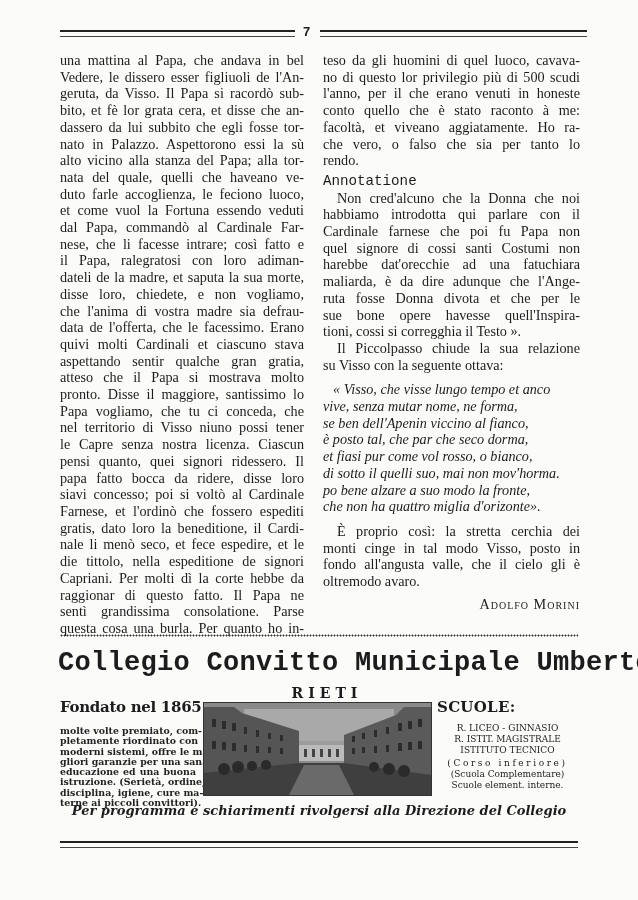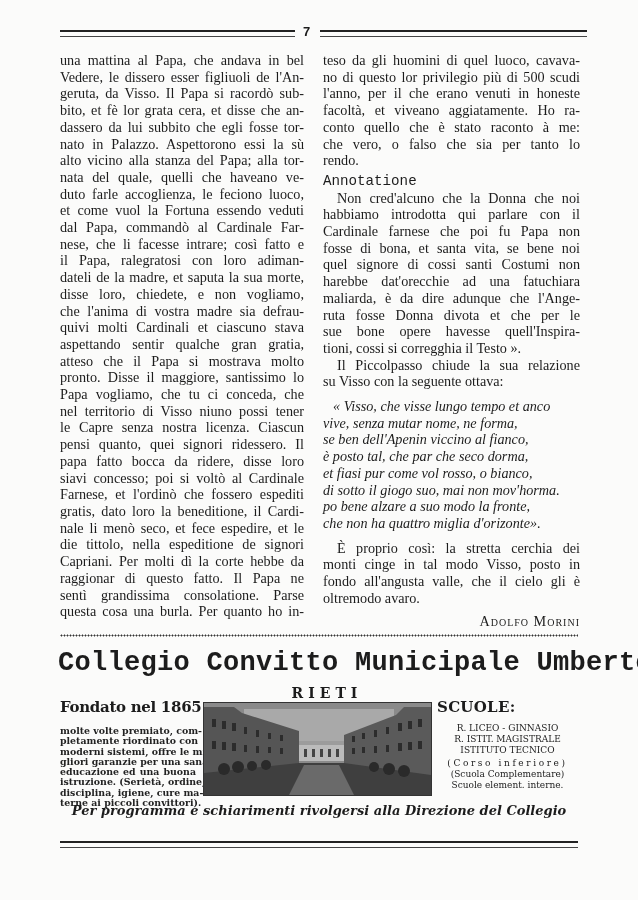--- a/index.html
+++ b/index.html
@@ -73,20 +73,21 @@
     <span class="line">alto vicino alla stanza del Papa; alla tor-</span>
     <span class="line">nata del quale, quelli che haveano ve-</span>
     <span class="line">duto farle accoglienza, le feciono luoco,</span>
     <span class="line">et come vuol la Fortuna essendo veduti</span>
     <span class="line">dal Papa, commandò al Cardinale Far-</span>
     <span class="line">nese, che li facesse intrare; così fatto e</span>
     <span class="line">il Papa, ralegratosi con loro adiman-</span>
     <span class="line">dateli de la madre, et saputa la sua morte,</span>
     <span class="line">disse loro, chiedete, e non vogliamo,</span>
     <span class="line">che l'anima di vostra madre sia defrau-</span>
+    <span class="line">data de l'offerta, che le facessimo. Erano</span>
     <span class="line">quivi molti Cardinali et ciascuno stava</span>
     <span class="line">aspettando sentir qualche gran gratia,</span>
     <span class="line">atteso che il Papa si mostrava molto</span>
     <span class="line">pronto. Disse il maggiore, santissimo lo</span>
     <span class="line">Papa vogliamo, che tu ci conceda, che</span>
     <span class="line">nel territorio di Visso niuno possi tener</span>
     <span class="line">le Capre senza nostra licenza. Ciascun</span>
     <span class="line">pensi quanto, quei signori ridessero. Il</span>
     <span class="line">papa fatto bocca da ridere, disse loro</span>
     <span class="line">siavi concesso; poi si voltò al Cardinale</span>
@@ -98,49 +99,48 @@
     <span class="line">raggionar di questo fatto. Il Papa ne</span>
     <span class="line">sentì grandissima consolatione. Parse</span>
     <span class="line">questa cosa una burla. Per quanto ho in-</span>
   </div>
 
 <div class="col right">
   <div id="intro">
       <span class="line">teso da gli huomini di quel luoco, cavava-</span>
       <span class="line">no di questo lor privilegio più di 500 scudi</span>
       <span class="line">l'anno, per il che erano venuti in honeste</span>
+      <span class="line">conto quello che è stato raconto à me:</span>
       <span class="line">facoltà, et viveano aggiatamente. Ho ra-</span>
-      <span class="line">conto quello che è stato raconto à me:</span>
       <span class="line">che vero, o falso che sia per tanto lo</span>
       <span class="line last">rendo.</span>
     </div>
   <div class="heading-center">Annotatione</div>
   <div id="annot">
       <span class="line" style="padding-left: 14px;">Non cred'alcuno che la Donna che noi</span>
       <span class="line">habbiamo introdotta qui parlare con il</span>
       <span class="line">Cardinale farnese che poi fu Papa non</span>
-      <span class="line">fosse di bona, et santa vita, se bene noi</span>
       <span class="line">quel signore di cossi santi Costumi non</span>
       <span class="line">harebbe dat'orecchie ad una fatuchiara</span>
       <span class="line">maliarda, è da dire adunque che l'Ange-</span>
       <span class="line">ruta fosse Donna divota et che per le</span>
       <span class="line">sue bone opere havesse quell'Inspira-</span>
       <span class="line last">tioni, cossi si corregghia il Testo ».</span>
     </div>
   <div id="picc">
       <span class="line" style="padding-left: 14px;">Il Piccolpasso chiude la sua relazione</span>
       <span class="line last">su Visso con la seguente ottava:</span>
     </div>
   <div class="verse" id="verse">
       <span class="vl" style="padding-left: 10px;">« Visso, che visse lungo tempo et anco</span>
       <span class="vl">vive, senza mutar nome, ne forma,</span>
       <span class="vl">se ben dell'Apenin viccino al fianco,</span>
       <span class="vl">è posto tal, che par che seco dorma,</span>
       <span class="vl">et fiasi pur come vol rosso, o bianco,</span>
-      <span class="vl">di sotto il giogo suo, mai non mov'horma.</span>
+      <span class="vl">di sotto il quelli suo, mai non mov'horma.</span>
       <span class="vl">po bene alzare a suo modo la fronte,</span>
       <span class="vl">che non ha quattro miglia d'orizonte».</span>
     </div>
   <div id="closing">
       <span class="line" style="padding-left: 14px;">È proprio così: la stretta cerchia dei</span>
       <span class="line">monti cinge in tal modo Visso, posto in</span>
       <span class="line">fondo all'angusta valle, che il cielo gli è</span>
       <span class="line last">oltremodo avaro.</span>
     </div>
   <div class="signature">Adolfo Morini</div>

